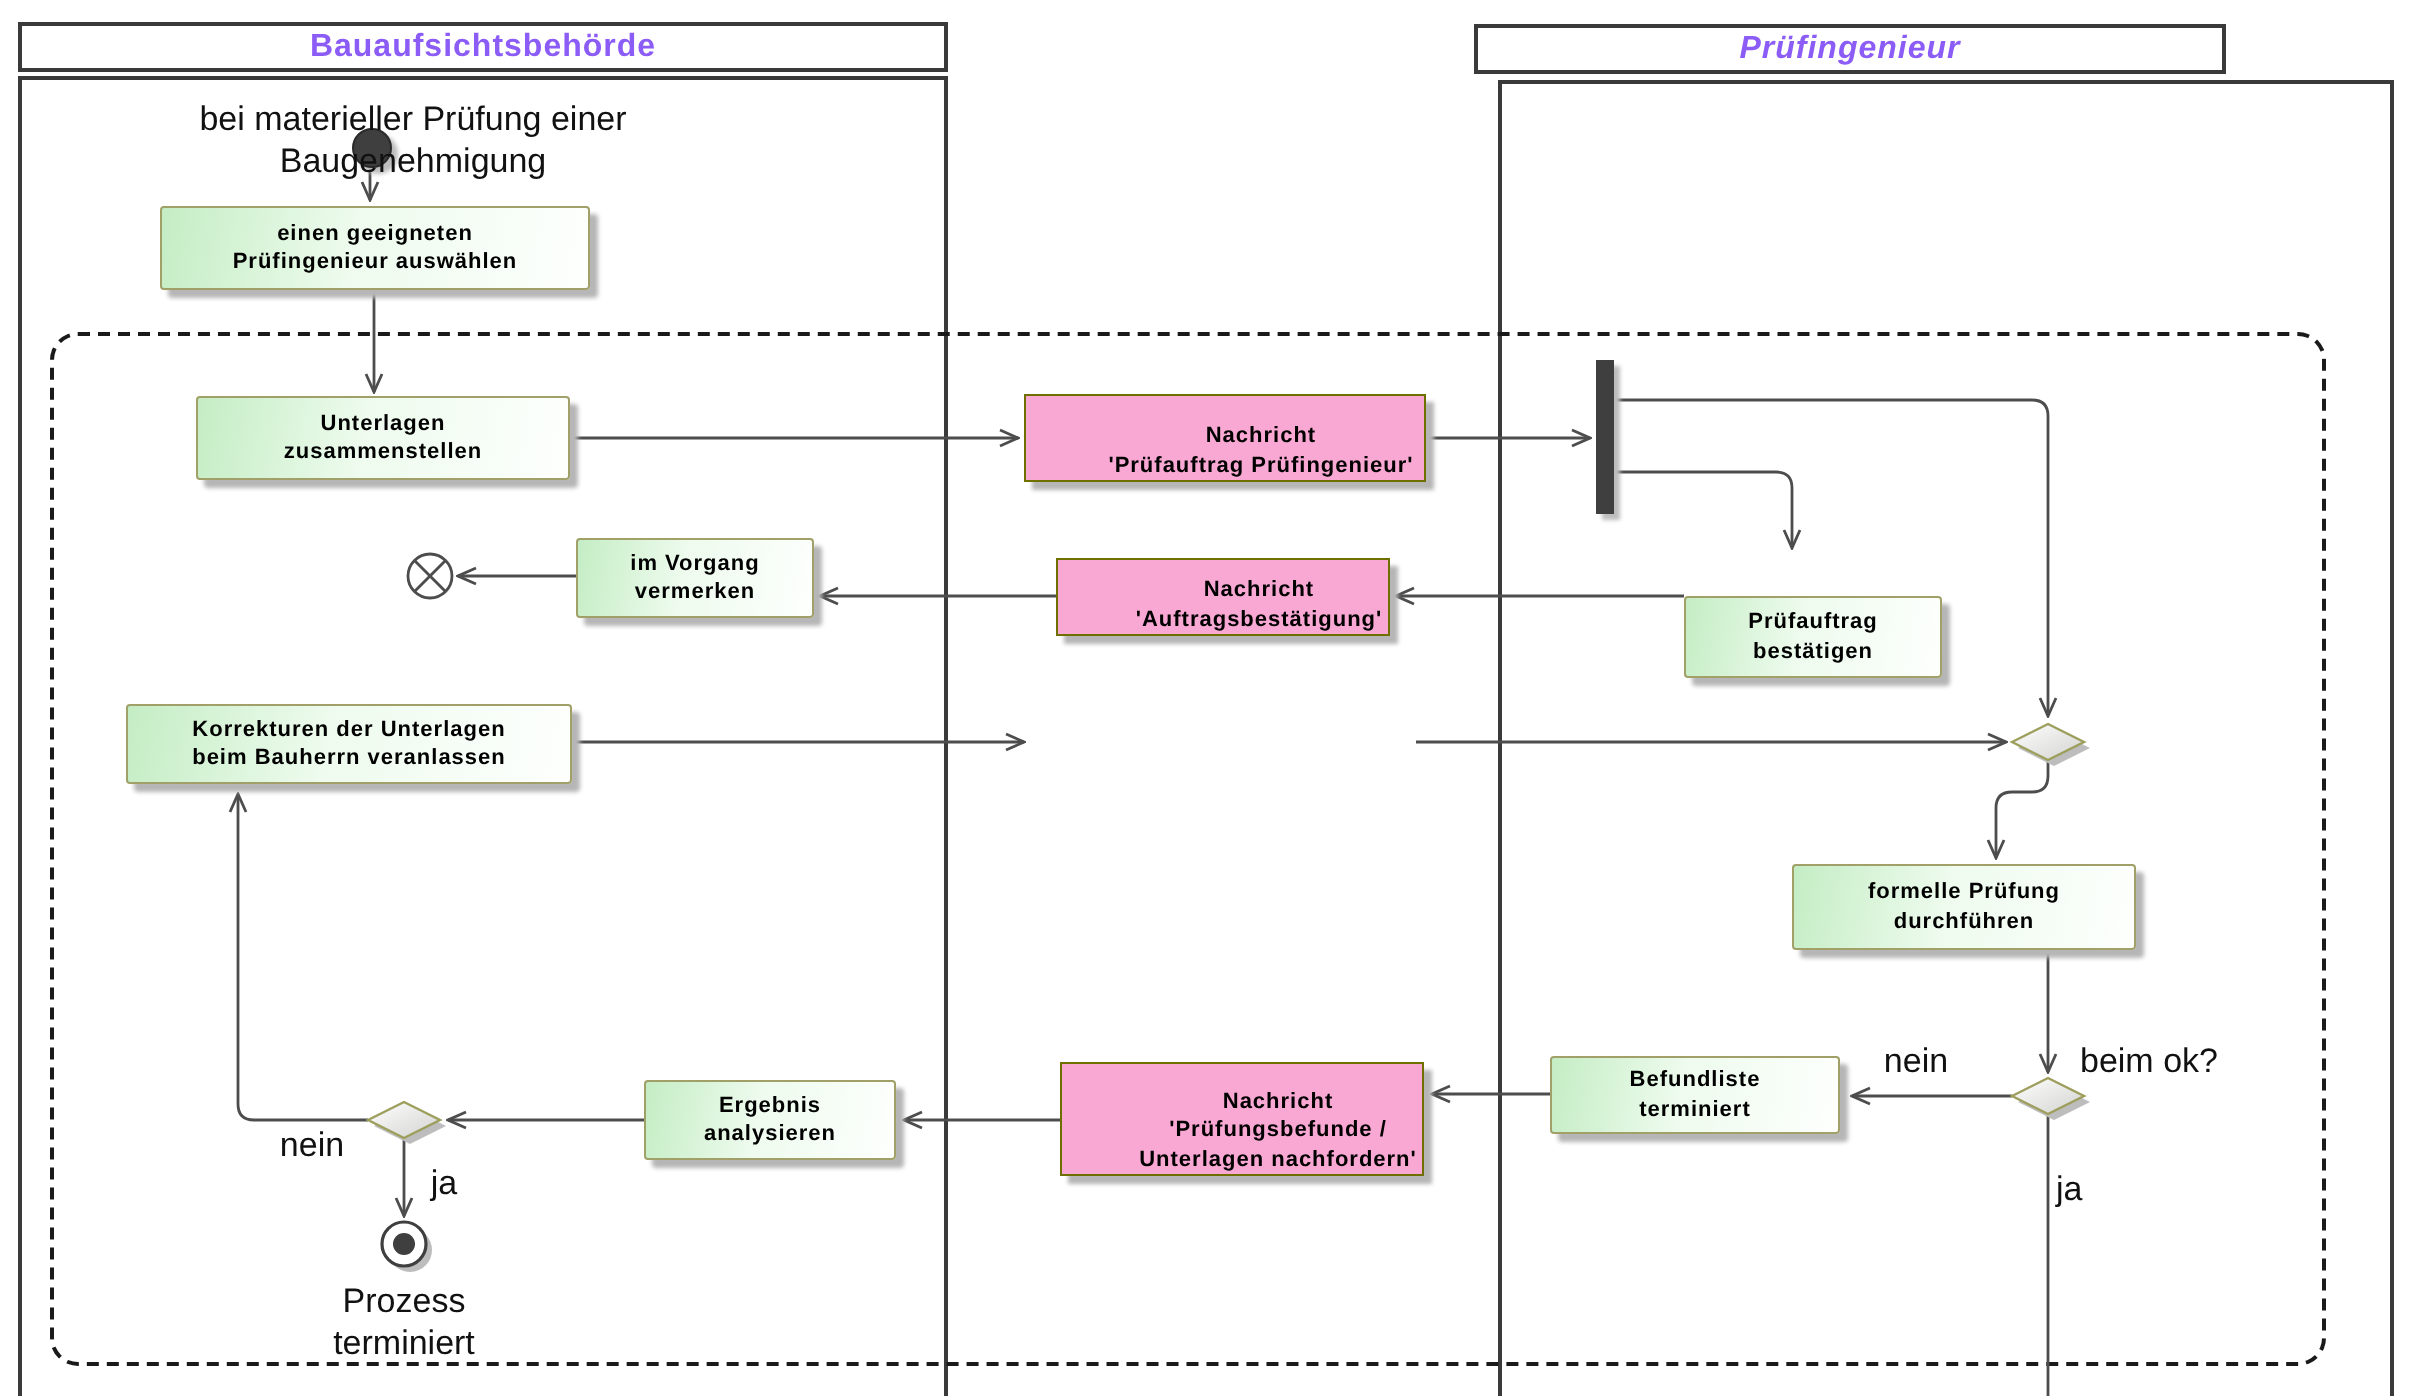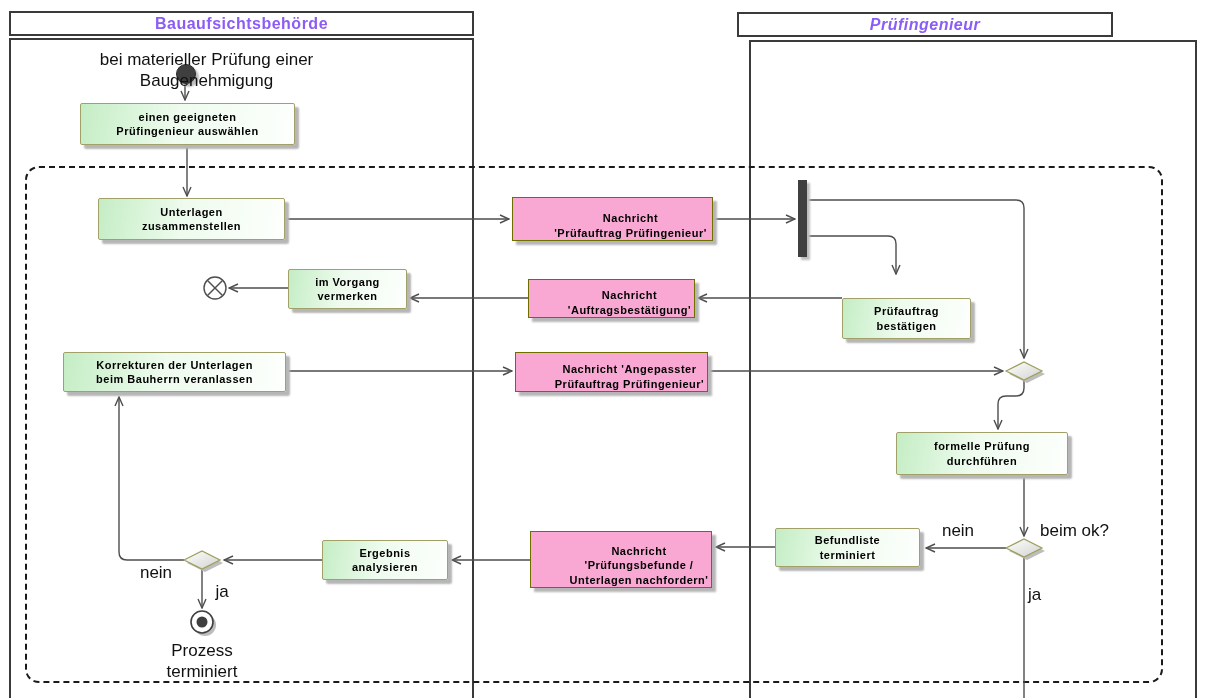--- a/index.html
+++ b/index.html
@@ -136,21 +136,21 @@
 vermerken</span>
   </div>
   <div class="act" style="left:98px;top:198px;width:187px;height:42px;">
     <span>Unterlagen
 zusammenstellen</span>
   </div>
   <div class="act" style="left:842px;top:278px;width:129px;height:41px;margin-top:20px;">
     <span>Prüfauftrag
 bestätigen</span>
   </div>
-  <div class="act" style="left:63px;top:352px;width:223px;height:40px;text-align:right;">
+  <div class="act" style="left:63px;top:352px;width:223px;height:40px;">
     <span>Korrekturen der Unterlagen
 beim Bauherrn veranlassen</span>
   </div>
   <div class="act" style="left:896px;top:432px;width:172px;height:43px;">
     <span>formelle Prüfung
 durchführen</span>
   </div>
   <div class="act" style="left:775px;top:528px;width:145px;height:39px;">
     <span>Befundliste
 terminiert</span>
@@ -161,24 +161,20 @@
   </div>
 
   <div class="msg" style="left:512px;top:197px;width:201px;height:44px;">
     <span>Nachricht
 'Prüfauftrag Prüfingenieur'</span>
   </div>
   <div class="msg" style="left:528px;top:279px;width:167px;height:39px;">
     <span>Nachricht
 'Auftragsbestätigung'</span>
   </div>
-  <div class="msg" style="left:515px;top:352px;width:193px;height:40px;">
-    <span>Nachricht 'Angepasster
-Prüfauftrag Prüfingenieur'</span>
-  </div>
   <div class="msg" style="left:530px;top:531px;width:182px;height:57px;">
     <span>Nachricht
 'Prüfungsbefunde /
 Unterlagen nachfordern'</span>
   </div>
 
   <div class="note" style="left:59px;top:49px;width:295px;">bei materieller Prüfung einer Baugenehmigung</div>
   <div class="note" style="left:1040px;top:520px;width:70px;text-align:left;">beim ok?</div>
   <div class="note" style="left:936px;top:520px;width:44px;">nein</div>
   <div class="note" style="left:1028px;top:584px;width:30px;text-align:left;">ja</div>

